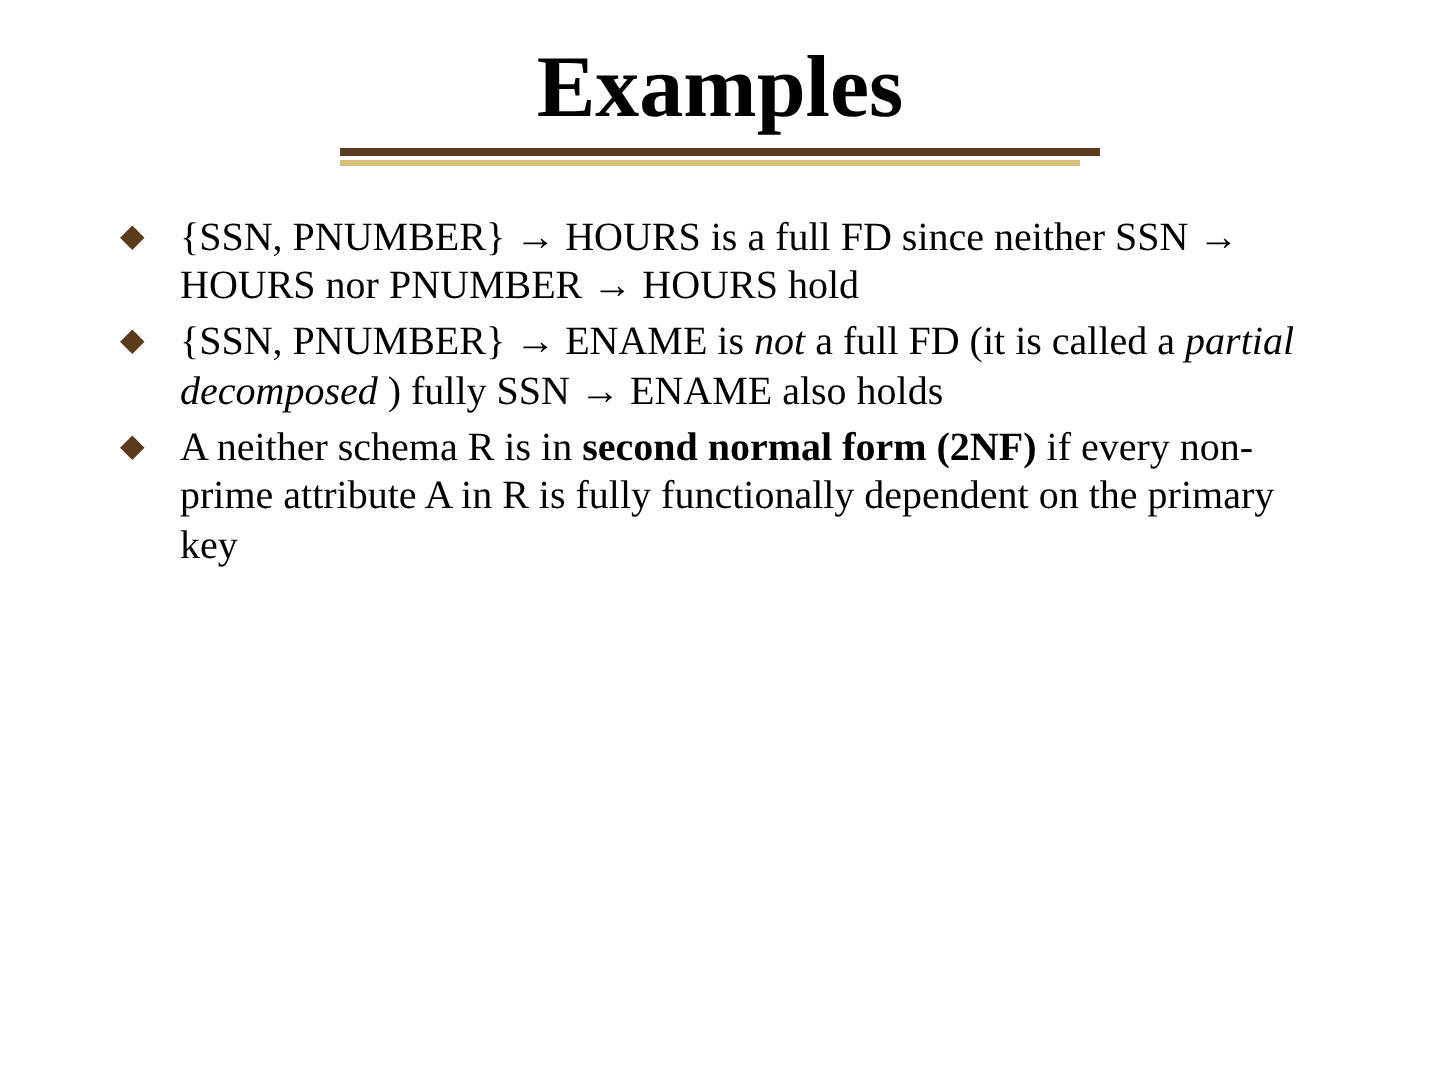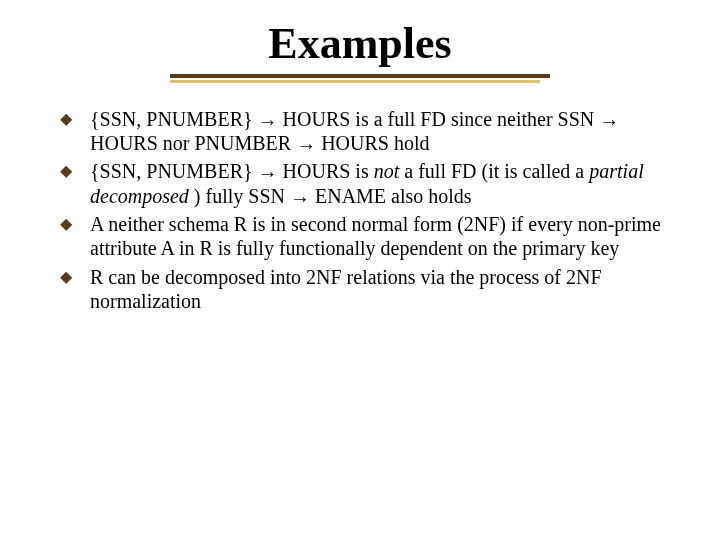--- a/index.html
+++ b/index.html
@@ -61,38 +61,37 @@
     position: absolute;
     left: 0;
     top: 2px;
     font-size: 16px;
     color: #5a3c1c;
   }
   .arrow {
     font-family: Arial, sans-serif;
   }
   i { }
-  b { font-weight: normal; }
+  b { font-weight: bold; }
 </style>
 </head>
 <body>
 
 <div class="slide">
 
   <div class="title-block">
     <div class="title-line">Examples</div>
     <div class="rule-stack">
       <div class="rule-top"></div>
       <div class="rule-bottom"></div>
     </div>
   </div>
 
   <div class="body">
     <ul class="bullets" id="bullet-list">
 
     <li><span>{SSN, PNUMBER} </span><span class="arrow">→</span><span> HOURS is a full FD since neither SSN </span><span class="arrow">→</span><span> HOURS nor PNUMBER </span><span class="arrow">→</span><span> HOURS hold</span></li>
-        <li><span>{SSN, PNUMBER} </span><span class="arrow">→</span><span> HOURS is </span><i>not</i><span>  a full FD (it is called a </span><i>partial decomposed</i><span> ) fully SSN </span><span class="arrow">→</span><span> ENAME also holds</span></li>
+        <li><span>{SSN, PNUMBER} </span><span class="arrow">→</span><span> ENAME is </span><i>not</i><span>  a full FD (it is called a </span><i>partial decomposed</i><span> ) fully SSN </span><span class="arrow">→</span><span> ENAME also holds</span></li>
         <li><span>A neither schema R is in </span><b>second normal form (2NF)</b><span> if every non-prime attribute A in R is fully functionally dependent on the primary key</span></li>
-        <li><span>R can be decomposed into 2NF relations via the process of 2NF normalization</span></li>
       </ul>
   </div>
 
 </div>
 
 </body></html>

